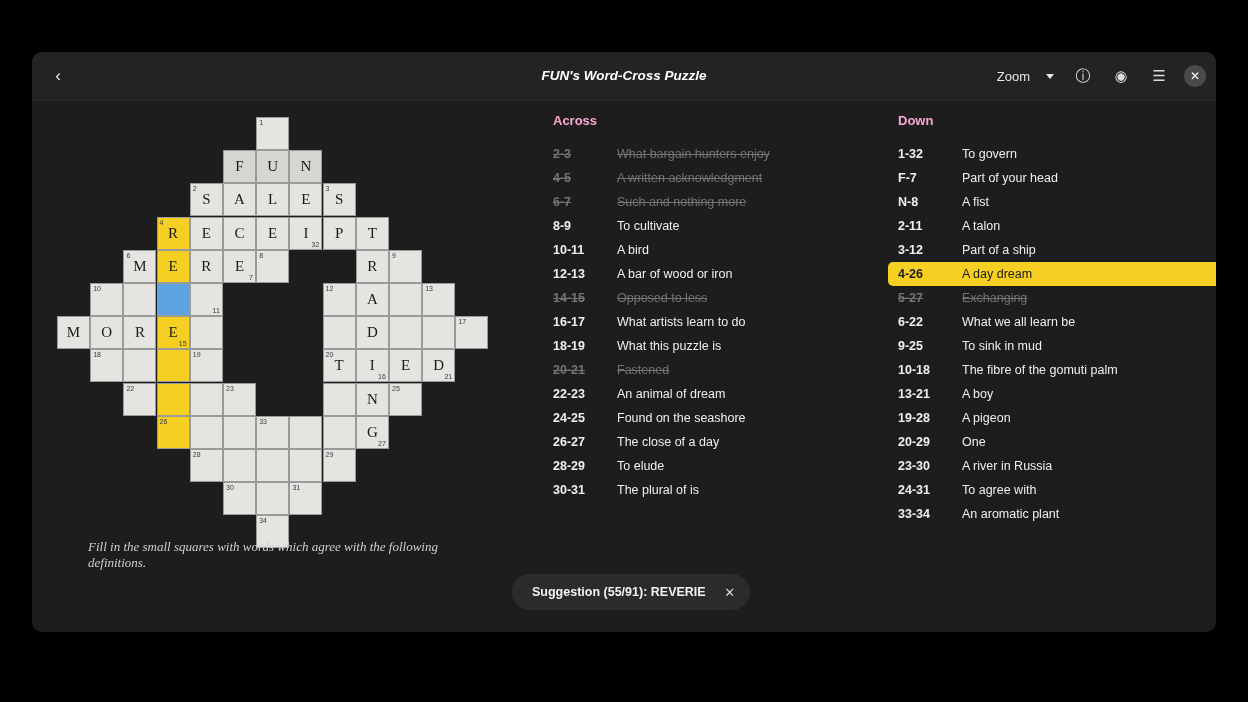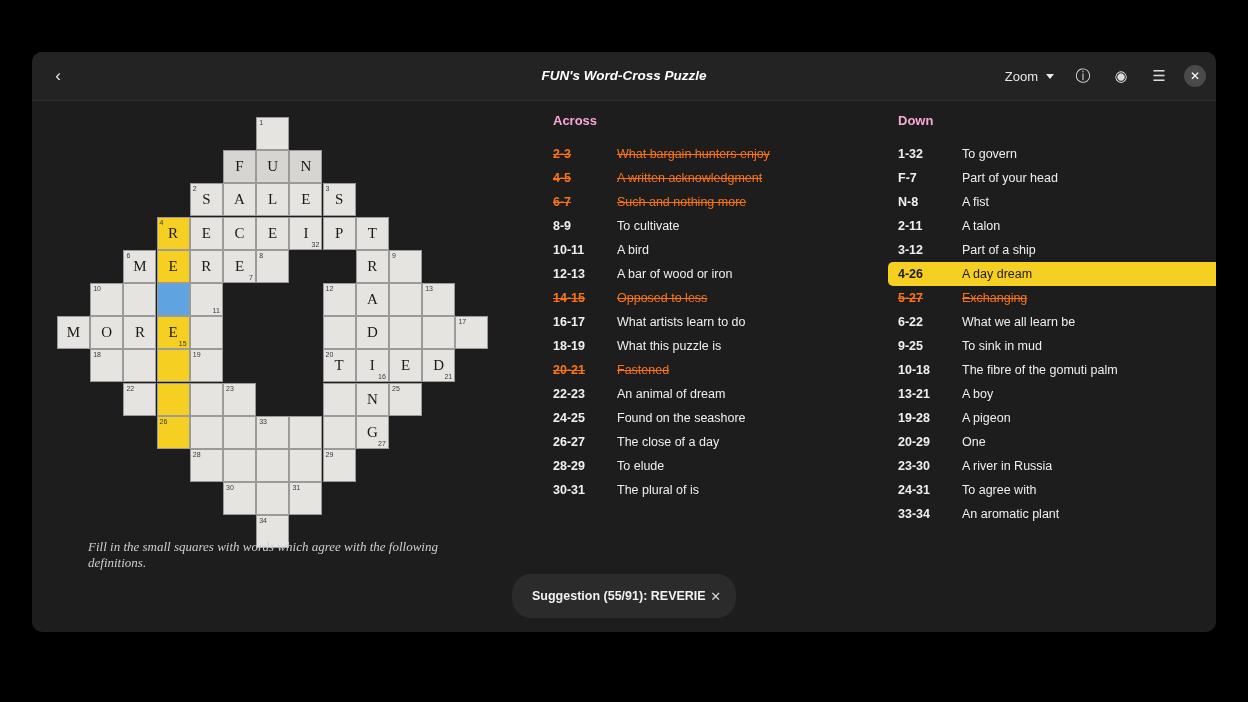--- a/index.html
+++ b/index.html
@@ -2,21 +2,21 @@
 <html><head>
 <meta charset="utf-8">
 <style>
   html,body{margin:0;padding:0;background:#000;}
   body{width:1248px;height:702px;font-family:"Liberation Sans",sans-serif;overflow:hidden;}
   .app{position:absolute;left:32px;top:52px;width:1184px;height:580px;background:#1d1d1d;border-radius:10px;overflow:hidden;}
   .titlebar{height:48px;background:#232323;position:relative;border-bottom:1px solid #2c2c2c;}
   .back-btn{position:absolute;left:10px;top:8px;width:32px;height:32px;display:flex;align-items:center;justify-content:center;color:#e8e8e8;font-size:17px;border-radius:5px;cursor:pointer;}
   .title{position:absolute;left:0;right:0;top:0;height:48px;line-height:48px;text-align:center;color:#ffffff;font-size:13.5px;font-weight:bold;font-style:italic;}
   .tb-right{position:absolute;right:10px;top:0;height:48px;display:flex;align-items:center;gap:12px;}
-  .zoom{display:flex;align-items:center;gap:8px;color:#e8e8e8;font-size:13px;cursor:pointer;padding:4px 4px;}
+  .zoom{display:flex;align-items:center;gap:16px;color:#e8e8e8;font-size:13px;cursor:pointer;padding:4px 4px;}
   .caret{width:0;height:0;border-left:4px solid transparent;border-right:4px solid transparent;border-top:5px solid #e8e8e8;display:inline-block;}
   .tb-icon{width:26px;height:26px;display:flex;align-items:center;justify-content:center;color:#dcdcdc;font-size:15px;cursor:pointer;border-radius:4px;}
   .close-btn{width:22px;height:22px;border-radius:50%;background:#4a4a4a;color:#fff;font-size:12px;display:flex;align-items:center;justify-content:center;cursor:pointer;}
   .content{position:relative;height:532px;}
 
   
   .gridpanel{position:absolute;left:0;top:0;width:485px;height:532px;}
   .grid{position:absolute;left:25px;top:16px;width:435px;height:420px;}
   .cell{position:absolute;width:33px;height:33px;box-sizing:border-box;border:1px solid #9a9a9a;background:#e6e4e0;}
   .cell.filled{background:#d7d5d1;}
@@ -29,26 +29,26 @@
 
   
   .clues{position:absolute;left:485px;top:0;right:0;bottom:0;}
   .col{position:absolute;top:12px;}
   .col.across{left:34px;width:330px;}
   .col.down{left:379px;width:345px;}
   .colhead{color:#f9a8d4;font-size:13px;font-weight:bold;margin-bottom:14px;padding-left:2px;}
   .clue{display:flex;align-items:center;height:24px;padding-left:2px;border-radius:5px;}
   .clue .lbl{width:64px;flex:0 0 64px;color:#f0f0f0;font-size:12.5px;font-weight:bold;}
   .clue .txt{color:#efefef;font-size:12.5px;}
-  .clue.done .lbl,.clue.done .txt{color:#f97316;text-decoration:line-through;font-weight:bold;}
+  .clue.done .lbl,.clue.done .txt{color:#737373;text-decoration:line-through;font-weight:bold;}
   .clue.done .txt{font-weight:normal;}
   .clue.sel{background:#f5cf21;padding-left:10px;margin-left:-8px;width:326px;}
   .clue.sel .lbl,.clue.sel .txt{color:#1c1c1c;}
 
-  .toast{position:absolute;left:512px;top:574px;height:44px;background:#2b2b2b;border-radius:19px;display:flex;align-items:center;padding:0 10px 0 20px;}
+  .toast{position:absolute;left:512px;top:574px;height:36px;background:#2b2b2b;border-radius:19px;display:flex;align-items:center;padding:0 10px 0 20px;gap:14px;}
   .toast .t{color:#f2f2f2;font-size:12.5px;font-weight:bold;}
   .toast .x{color:#d6d6d6;font-size:13px;cursor:pointer;width:20px;height:20px;display:flex;align-items:center;justify-content:center;}
 </style>
 </head>
 <body>
 
 <div class="app">
 
   <div class="titlebar">
     <div class="back-btn">

